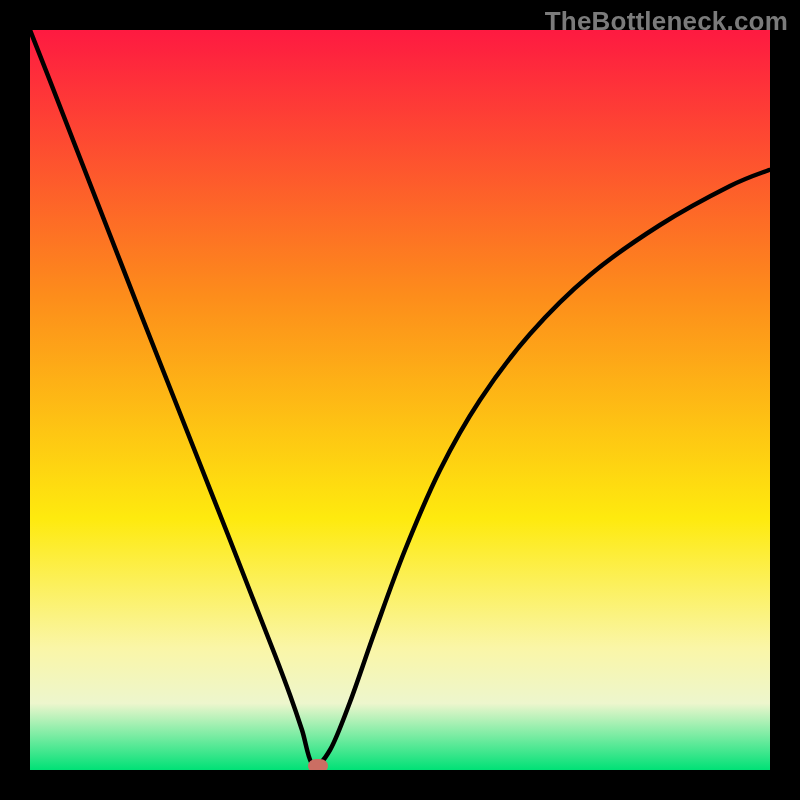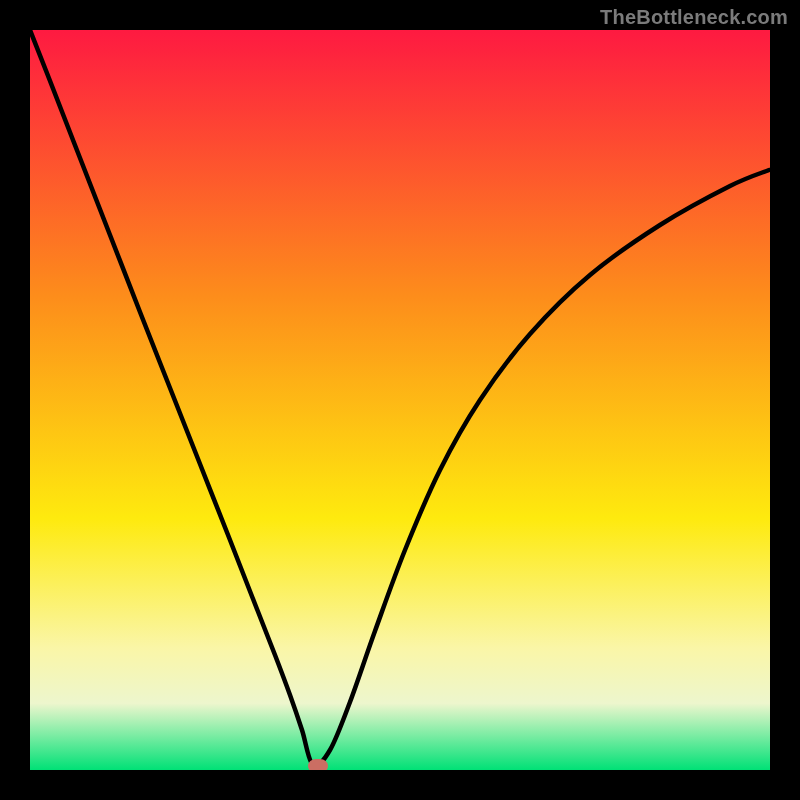--- a/index.html
+++ b/index.html
@@ -24,21 +24,21 @@
     top: 30px;
     width: 740px;
     height: 740px;
     overflow: hidden;
   }
   .watermark {
     position: absolute;
     top: 6px;
     right: 12px;
     font-family: Arial, Helvetica, sans-serif;
-    font-size: 20px;
+    font-size: 26px;
     font-weight: 600;
     color: #7b7b7b;
     letter-spacing: 0.2px;
   }
   svg {
     display: block;
   }
   .marker {
     position: absolute;
     width: 20px;

